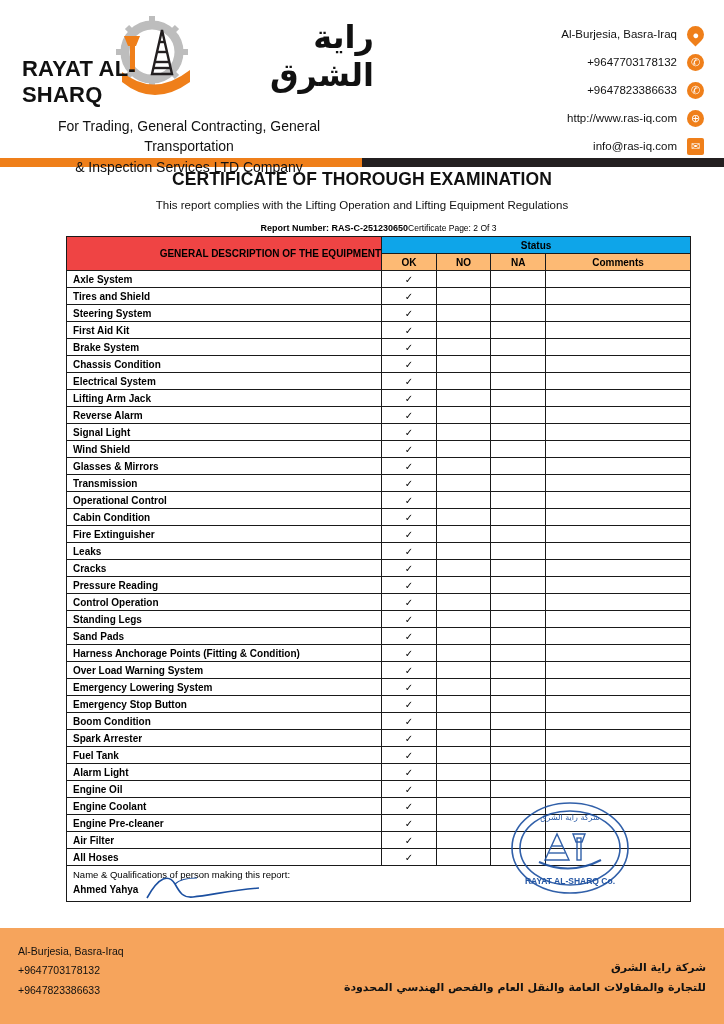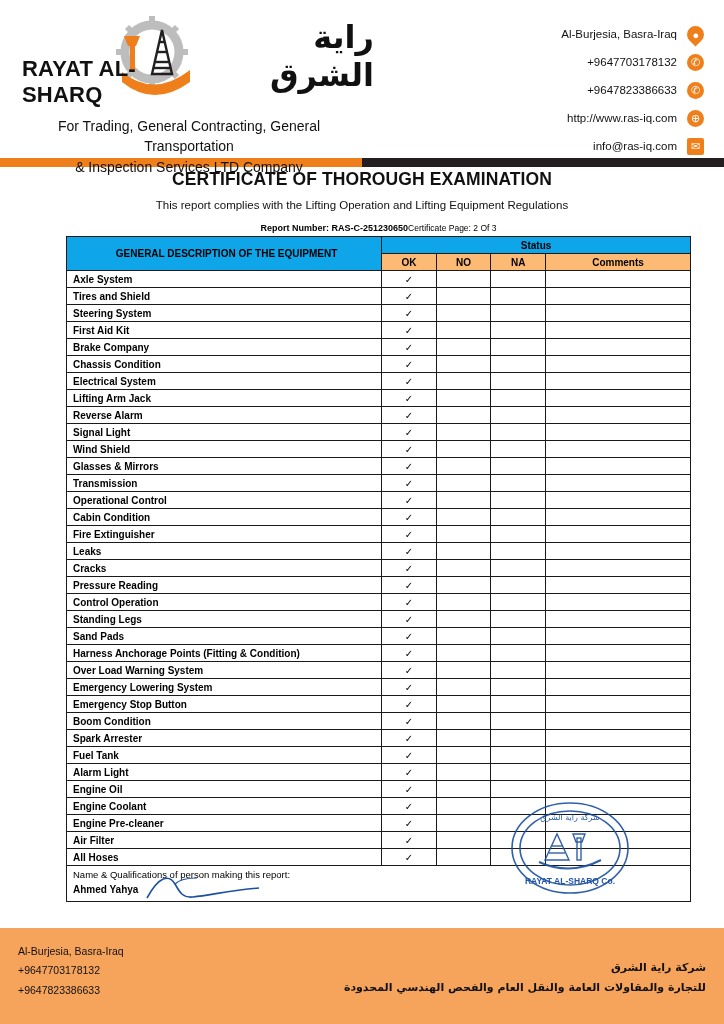--- a/index.html
+++ b/index.html
@@ -138,23 +138,23 @@
     border-collapse: collapse;
     table-layout: fixed;
   }
   table.chk th, table.chk td {
     border: 1px solid #1a1a1a;
     font-size: 10px;
     padding: 0;
     height: 17px;
   }
   .hdr-eq {
-    background: #0ea5e9;
-    font-weight: bold;
-    text-align: center;
+    background: #ef4444;
+    font-weight: bold;
+    text-align: right;
     padding-left: 5px !important;
     font-size: 10.5px;
     height: 18px;
   }
   .hdr-status {
     background: #0ea5e9;
     font-weight: bold;
     text-align: center;
     font-size: 10.5px;
     height: 18px;
@@ -374,21 +374,21 @@
           <td class="mark"></td>
         </tr>
         <tr>
           <td class="item">First Aid Kit</td>
           <td class="mark">✓</td>
           <td class="mark"></td>
           <td class="mark"></td>
           <td class="mark"></td>
         </tr>
         <tr>
-          <td class="item">Brake Company</td>
+          <td class="item">Brake System</td>
           <td class="mark">✓</td>
           <td class="mark"></td>
           <td class="mark"></td>
           <td class="mark"></td>
         </tr>
         <tr>
           <td class="item">Chassis Condition</td>
           <td class="mark">✓</td>
           <td class="mark"></td>
           <td class="mark"></td>

